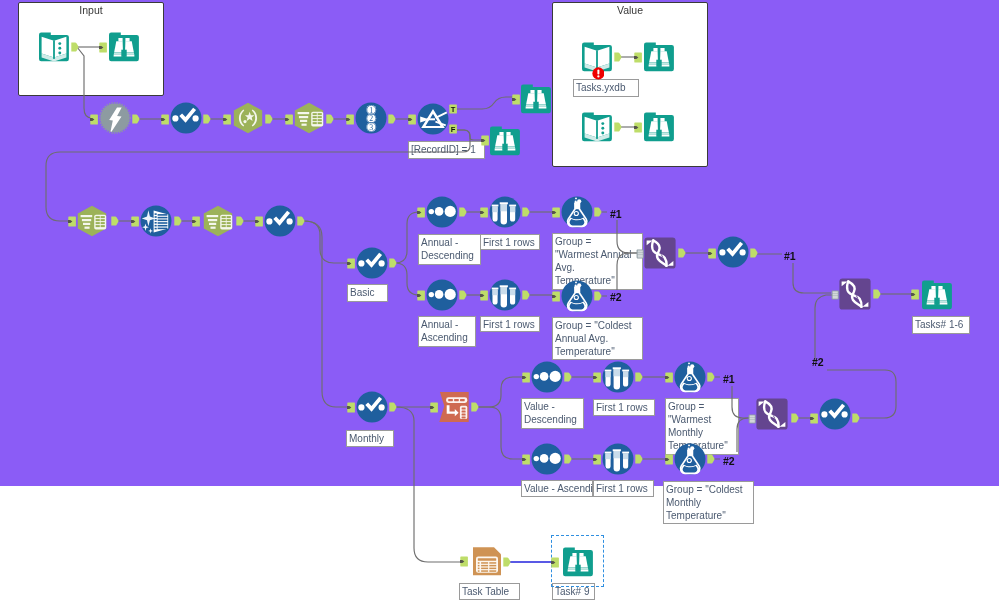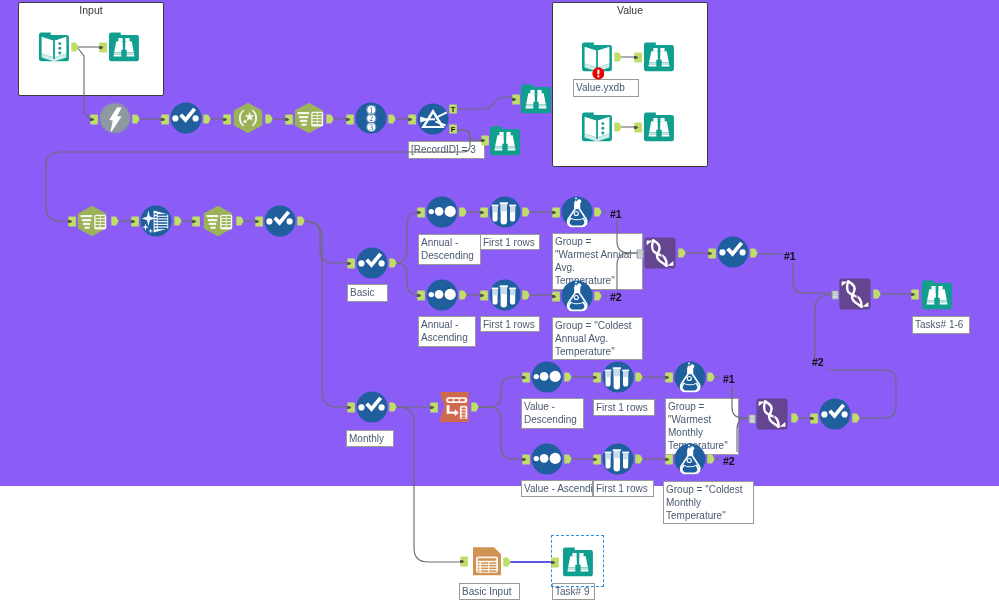--- a/index.html
+++ b/index.html
@@ -182,38 +182,38 @@
       </svg></div>
     <div class="node" style="left: 819px; top: 398px; width: 32px; height: 32px;"><svg width="32" height="32" viewBox="0 0 32 32">
         <use href="#ic-check-circle"></use>
       </svg></div>
     <div class="node" style="left: 471px; top: 545px; width: 32px; height: 32px;"><svg width="32" height="32" viewBox="0 0 32 32">
         <use href="#ic-table"></use>
       </svg></div>
     <div class="node" style="left: 562px; top: 546px; width: 32px; height: 32px;"><svg width="32" height="32" viewBox="0 0 32 32">
         <use href="#ic-browse"></use>
       </svg></div>
-    <div class="label" style="left: 573px; top: 79px; width: 66px; height: 18px;">Value.yxdb</div>
-    <div class="label" style="left: 408px; top: 141px; width: 77px; height: 18px;">[RecordID] = 3</div>
+    <div class="label" style="left: 573px; top: 79px; width: 66px; height: 18px;">Tasks.yxdb</div>
+    <div class="label" style="left: 408px; top: 141px; width: 77px; height: 18px;">[RecordID] = 1</div>
     <div class="label" style="left: 347px; top: 284px; width: 41px; height: 18px;">Basic</div>
     <div class="label" style="left: 418px; top: 234px; width: 63px; height: 31px;">Annual -<br>Descending</div>
     <div class="label" style="left: 480px; top: 234px; width: 60px; height: 16px;">First 1 rows</div>
     <div class="label" style="left: 552px; top: 233px; width: 91px; height: 57px;">Group =<br>"Warmest Annual<br>Avg.<br>Temperature"</div>
     <div class="label" style="left: 418px; top: 316px; width: 58px; height: 31px;">Annual -<br>Ascending</div>
     <div class="label" style="left: 480px; top: 316px; width: 60px; height: 16px;">First 1 rows</div>
     <div class="label" style="left: 552px; top: 317px; width: 91px; height: 43px;">Group = "Coldest<br>Annual Avg.<br>Temperature"</div>
     <div class="label" style="left: 912px; top: 316px; width: 58px; height: 18px;">Tasks# 1-6</div>
     <div class="label" style="left: 346px; top: 430px; width: 48px; height: 17px;">Monthly</div>
     <div class="label" style="left: 521px; top: 398px; width: 63px; height: 31px;">Value -<br>Descending</div>
     <div class="label" style="left: 593px; top: 399px; width: 62px; height: 17px;">First 1 rows</div>
     <div class="label" style="left: 665px; top: 398px; width: 74px; height: 57px;">Group =<br>"Warmest<br>Monthly<br>Temperature"</div>
     <div class="label" style="left: 521px; top: 480px; width: 72px; height: 17px;">Value - Ascending</div>
     <div class="label" style="left: 593px; top: 480px; width: 61px; height: 17px;">First 1 rows</div>
     <div class="label" style="left: 663px; top: 481px; width: 91px; height: 43px;">Group = "Coldest<br>Monthly<br>Temperature"</div>
-    <div class="label" style="left: 459px; top: 583px; width: 61px; height: 17px;">Basic Input</div>
+    <div class="label" style="left: 459px; top: 583px; width: 61px; height: 17px;">Task Table</div>
     <div class="label" style="left: 552px; top: 583px; width: 43px; height: 17px;">Task# 9</div>
     <div class="port" style="position: absolute; z-index: 4; left: 71px; top: 42px; width: 12px; height: 12px; line-height: 0;"><svg width="8" height="11" viewBox="0 0 8 11">
         <path d="M0.3 0.6h3.9c0.5 0 1.0 0.2 1.3 0.6l1.7 2.9c0.4 0.6 0.4 1.3 0 1.9l-1.7 2.9c-0.3 0.4-0.8 0.6-1.3 0.6H0.3z" fill="#bedd69"></path>
       </svg></div>
     <div class="port" style="position: absolute; z-index: 4; left: 99px; top: 42px; width: 12px; height: 12px; line-height: 0;"><svg width="9" height="11" viewBox="0 0 9 11">
         <rect x="0.3" y="0.4" width="7.6" height="10.2" rx="0.7" fill="#bedd69"></rect>
         <path d="M0.0 3.9h2.3l2.1 1.6-2.1 1.6h-2.3z" fill="#55554a"></path>
       </svg></div>
     <div class="port" style="position: absolute; z-index: 4; left: 90px; top: 114px; width: 12px; height: 12px; line-height: 0;"><svg width="9" height="11" viewBox="0 0 9 11">
         <rect x="0.3" y="0.4" width="7.6" height="10.2" rx="0.7" fill="#bedd69"></rect>

